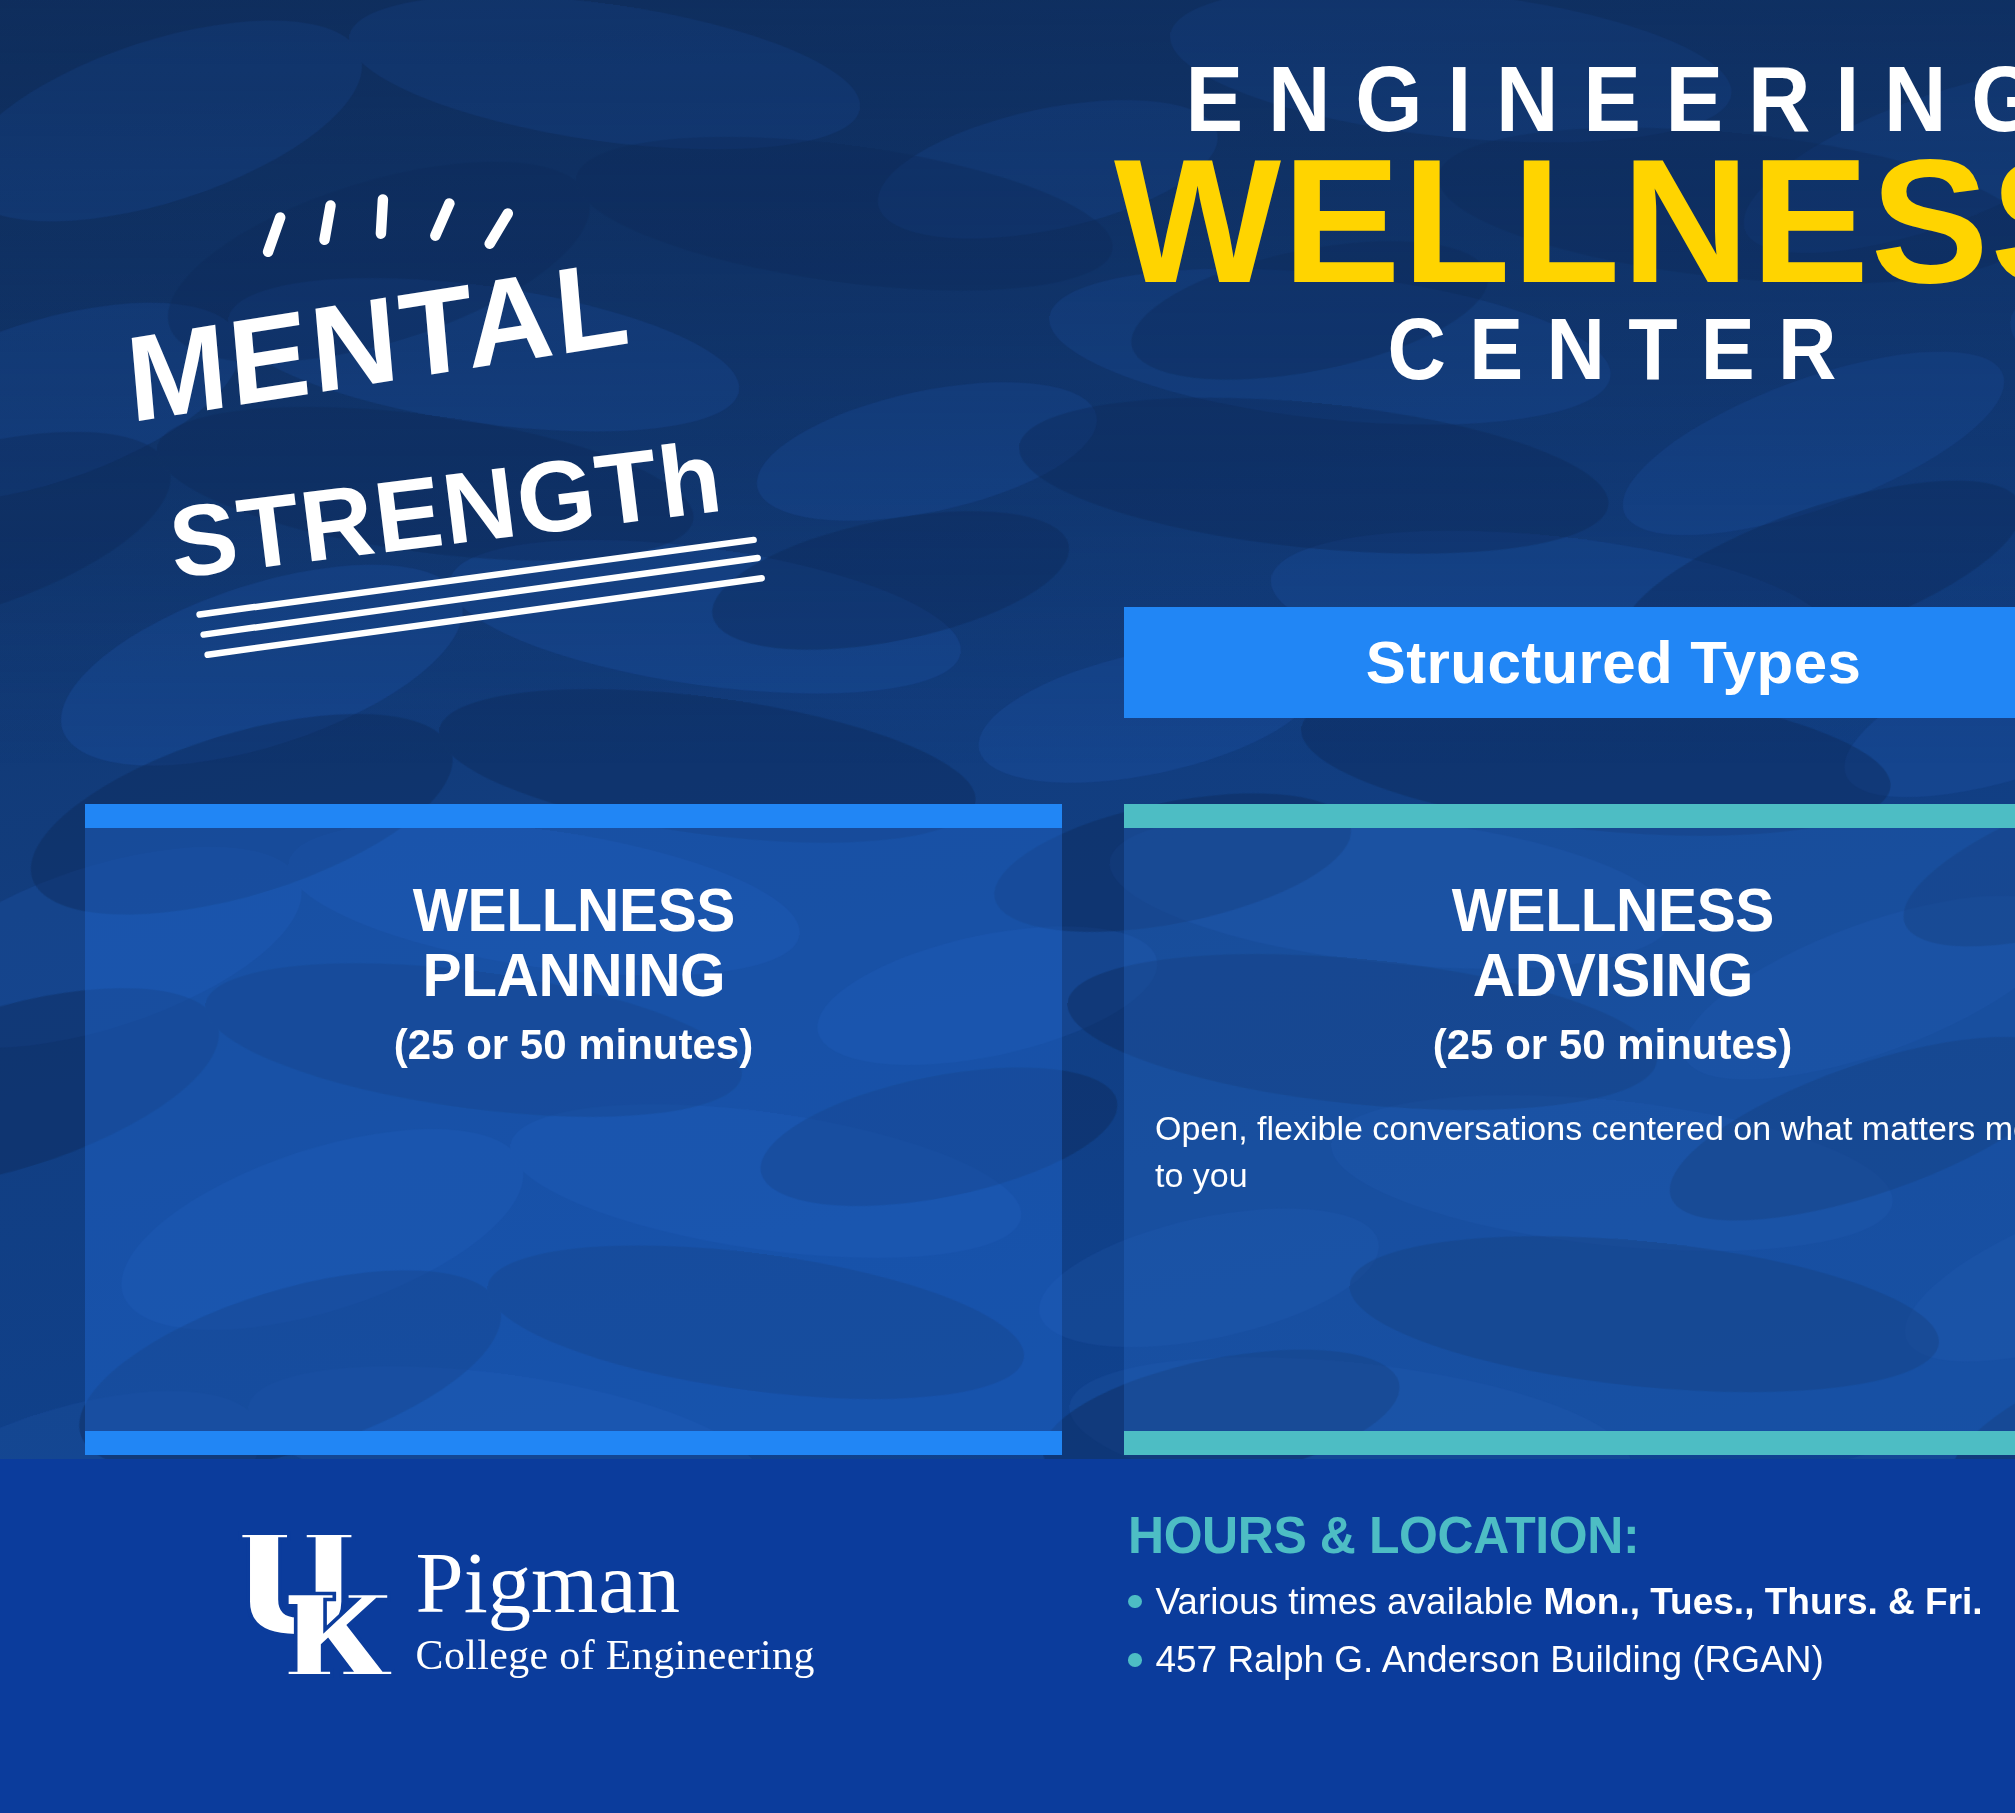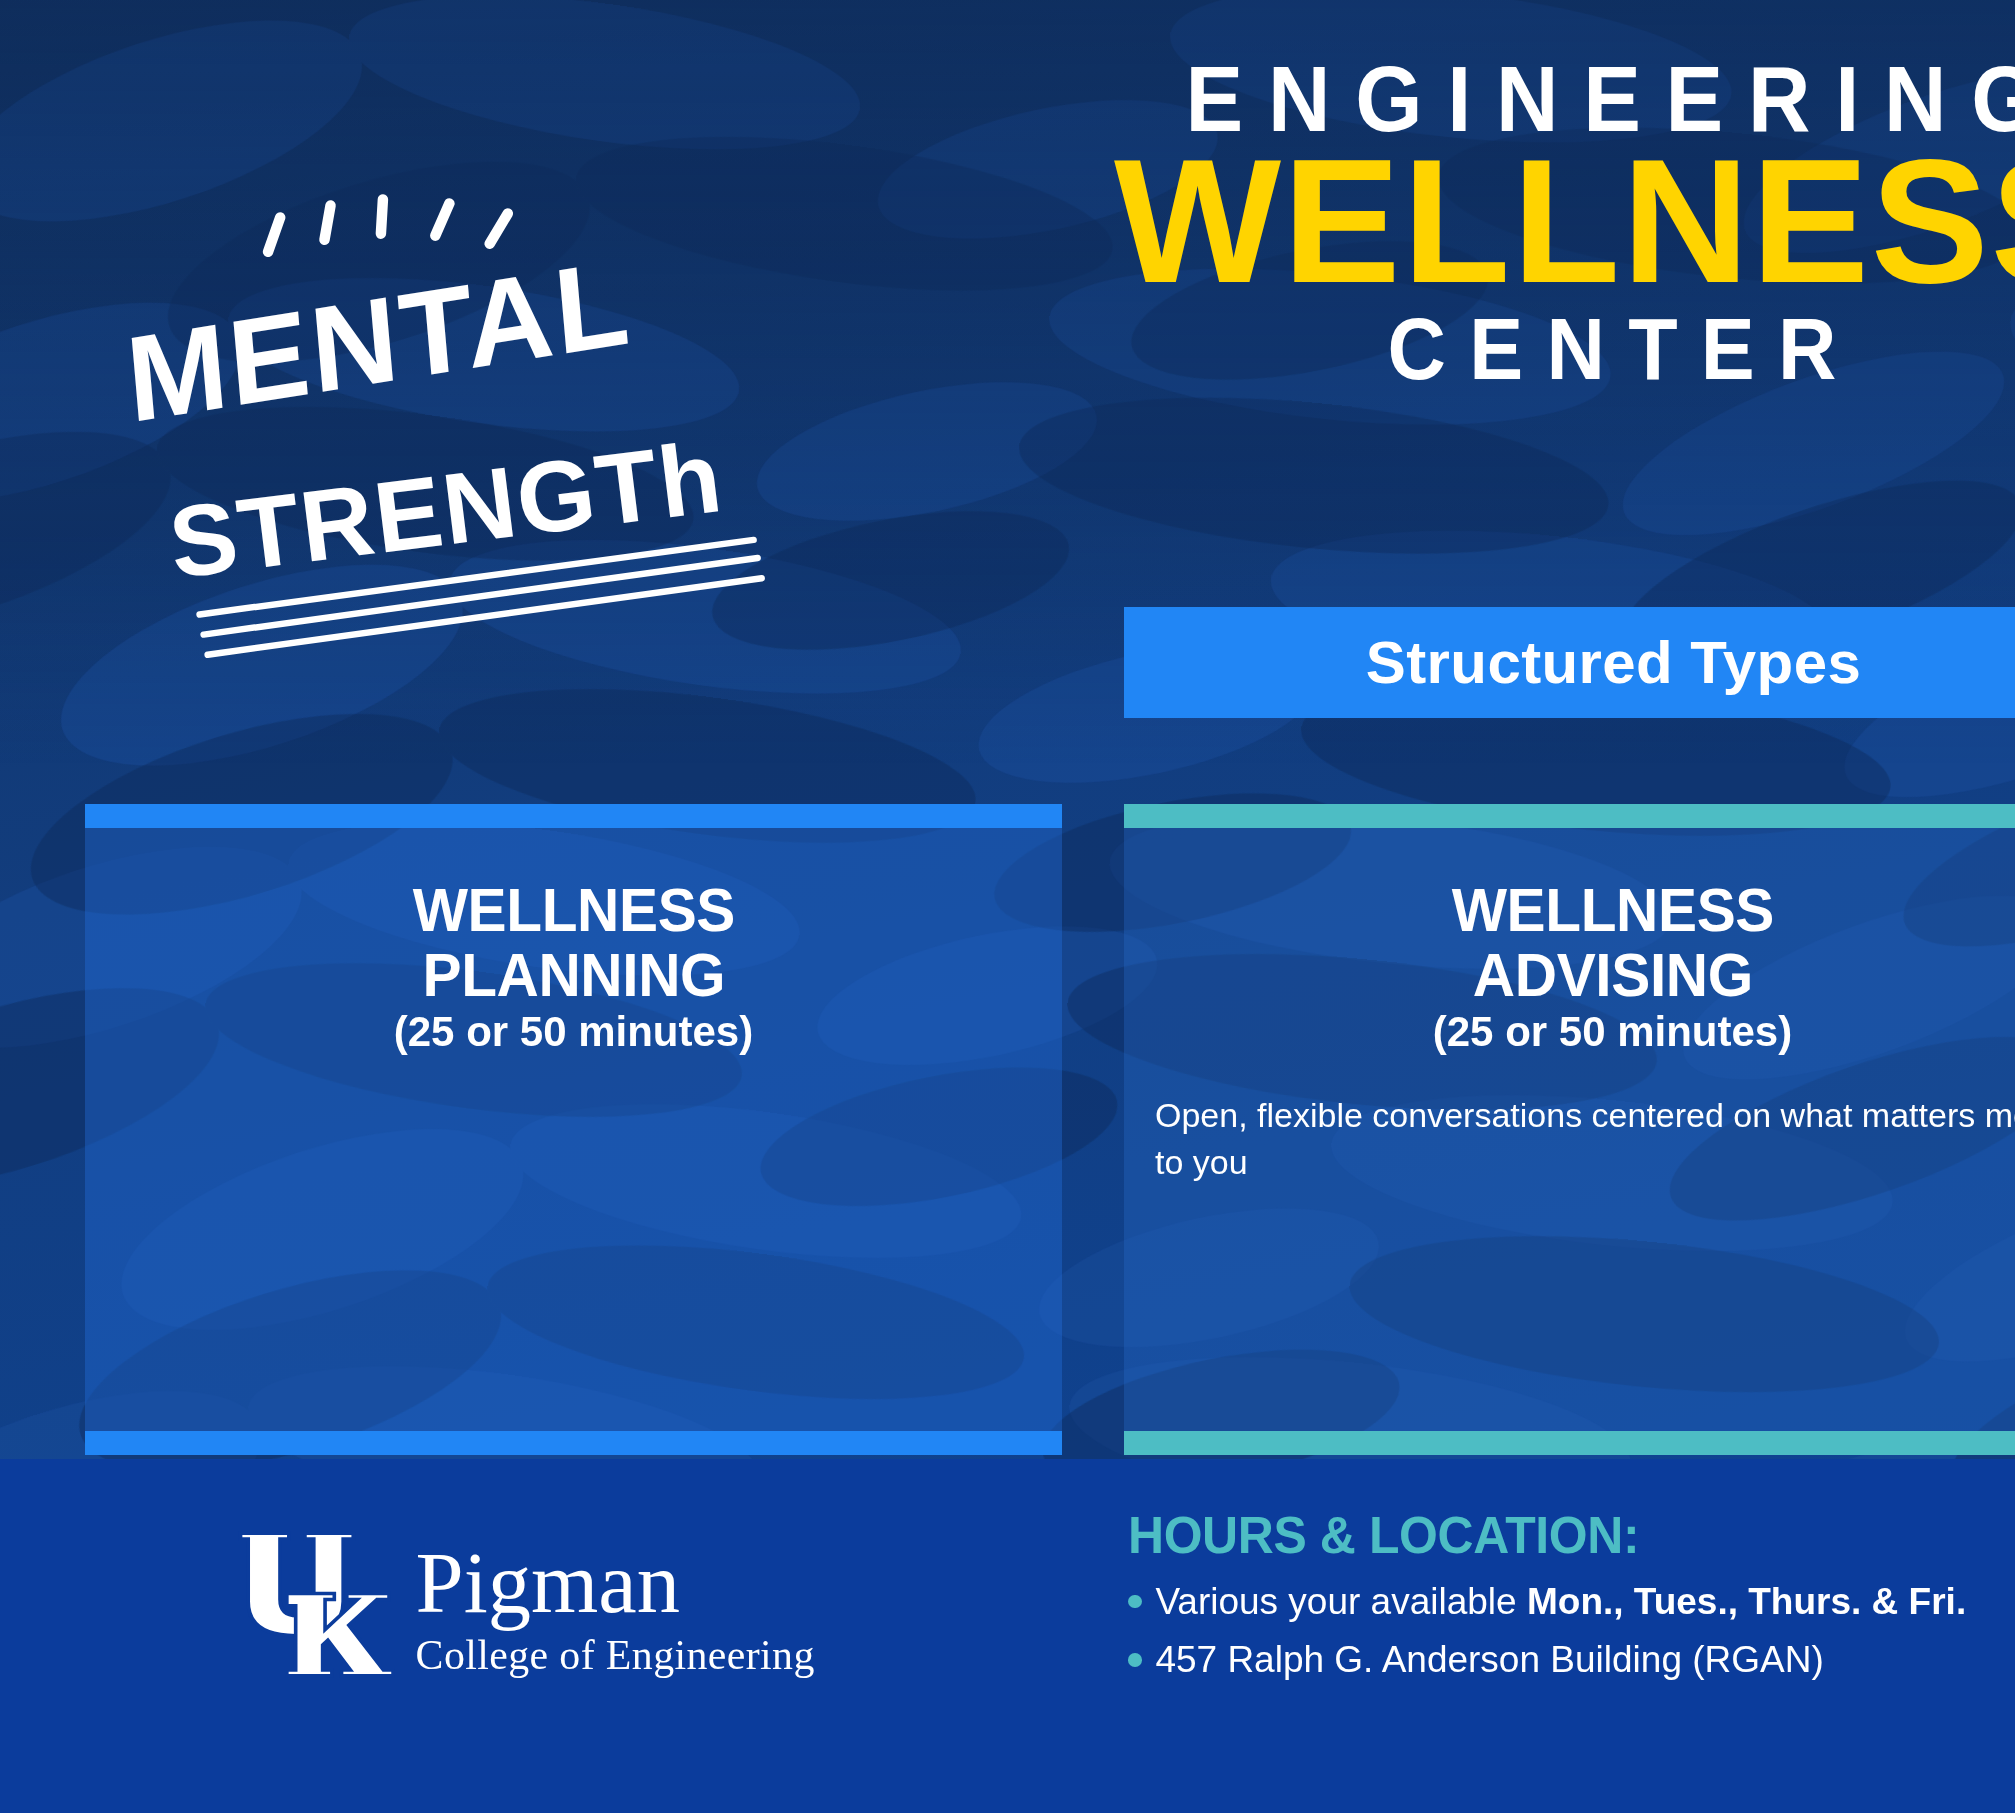--- a/index.html
+++ b/index.html
@@ -80,21 +80,21 @@
   .card-inner { position:relative; width:100%; display:flex; flex-direction:column; align-items:center; height:100%; }
 
   .card-title {
     color:#fff; font-weight:bold; text-align:center;
     font-size:61px; line-height:1.07; letter-spacing:-0.4px;
     margin-top:50px;
     transform:scaleX(.96); transform-origin:center;
   }
   .card-dur {
     color:#fff; font-weight:bold; text-align:right;
-    font-size:42px; line-height:1.1; margin-top:0;
+    font-size:42px; line-height:1.1; margin-top:13px;
   }
   .card-desc {
     color:#fff; text-align:left; width:100%;
     font-size:34px; line-height:1.38; font-weight:400;
     margin-top:37px;
   }
 
   
   #footer { position:absolute; left:0; top:1467px; width:3224px; height:347px; }
 
@@ -247,21 +247,21 @@
     </g>
     <text x="470" y="232" fill="#fff" font-family="'Liberation Serif', serif" font-size="215">Pigman</text>
     <text x="470" y="372" fill="#fff" font-family="'Liberation Serif', serif" font-size="104" letter-spacing="1">College of Engineering</text>
   </svg>
 
   <div id="hours">
     <div id="hours-title">HOURS &amp; LOCATION:</div>
 
     <div class="hr-item">
       <span class="hr-dot"></span>
-      <span class="hr-txt"><span>Various your available </span><b>Mon., Tues., Thurs. &amp; Fri.</b></span>
+      <span class="hr-txt"><span>Various times available </span><b>Mon., Tues., Thurs. &amp; Fri.</b></span>
     </div>
 
     <div class="hr-item">
       <span class="hr-dot"></span>
       <span class="hr-txt"><span>457 Ralph G. Anderson Building (RGAN)</span></span>
     </div>
   </div>
 
 </div>
 

